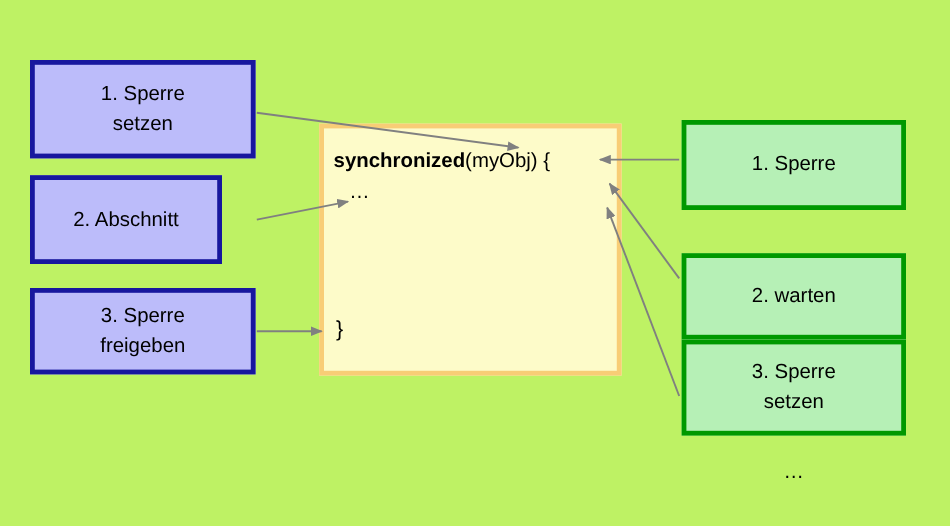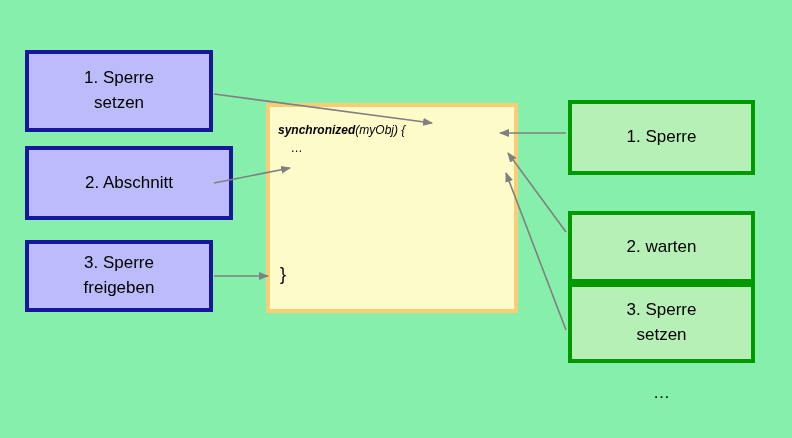--- a/index.html
+++ b/index.html
@@ -10,21 +10,21 @@
     width: 792px;
     height: 438px;
     background: #f8f8f8;
     font-family: "Liberation Sans", sans-serif;
     overflow: hidden;
   }
   #canvas {
     position: relative;
     width: 792px;
     height: 438px;
-    background: #86efac;
+    background: #bef264;
   }
   svg.arrow-layer {
     position: absolute;
     left: 0;
     top: 0;
     width: 792px;
     height: 438px;
     pointer-events: none;
     z-index: 5;
   }
@@ -59,25 +59,24 @@
   .code-block {
     position: absolute;
     box-sizing: border-box;
     background: #fdfbc9;
     border: 4px solid #f8cd76;
     z-index: 1;
     padding: 14px 0 0 8px;
   }
   .code-line {
     font-family: "Liberation Sans", sans-serif;
-    font-size: 12px;
+    font-size: 17px;
     line-height: 1.52;
     color: #000000;
     white-space: pre;
-    font-style: italic;
   }
   .code-kw {
     font-weight: bold;
   }
   .code-indent {
     padding-left: 11px;
   }
   .code-indent2 {
     padding-left: 13px;
   }
@@ -102,21 +101,21 @@
 </head>
 <body>
 
 <div id="canvas">
 
   <div class="box box-blue" style="left:25px; top:50px; width:188px; height:82px;">
     <span class="box-line">1. Sperre</span>
     <span class="box-line">setzen</span>
   </div>
 
-  <div class="box box-blue" style="left:25px; top:146px; width:208px; height:74px;">
+  <div class="box box-blue" style="left:25px; top:146px; width:160px; height:74px;">
     <span class="box-line">2. Abschnitt</span>
   </div>
 
   <div class="box box-blue" style="left:25px; top:240px; width:188px; height:72px;">
     <span class="box-line">3. Sperre</span>
     <span class="box-line">freigeben</span>
   </div>
 
   <div class="code-block" style="left:266px; top:103px; width:252px; height:210px;">
     <div class="code-line"><span class="code-kw">synchronized</span><span>(myObj) {</span></div>

